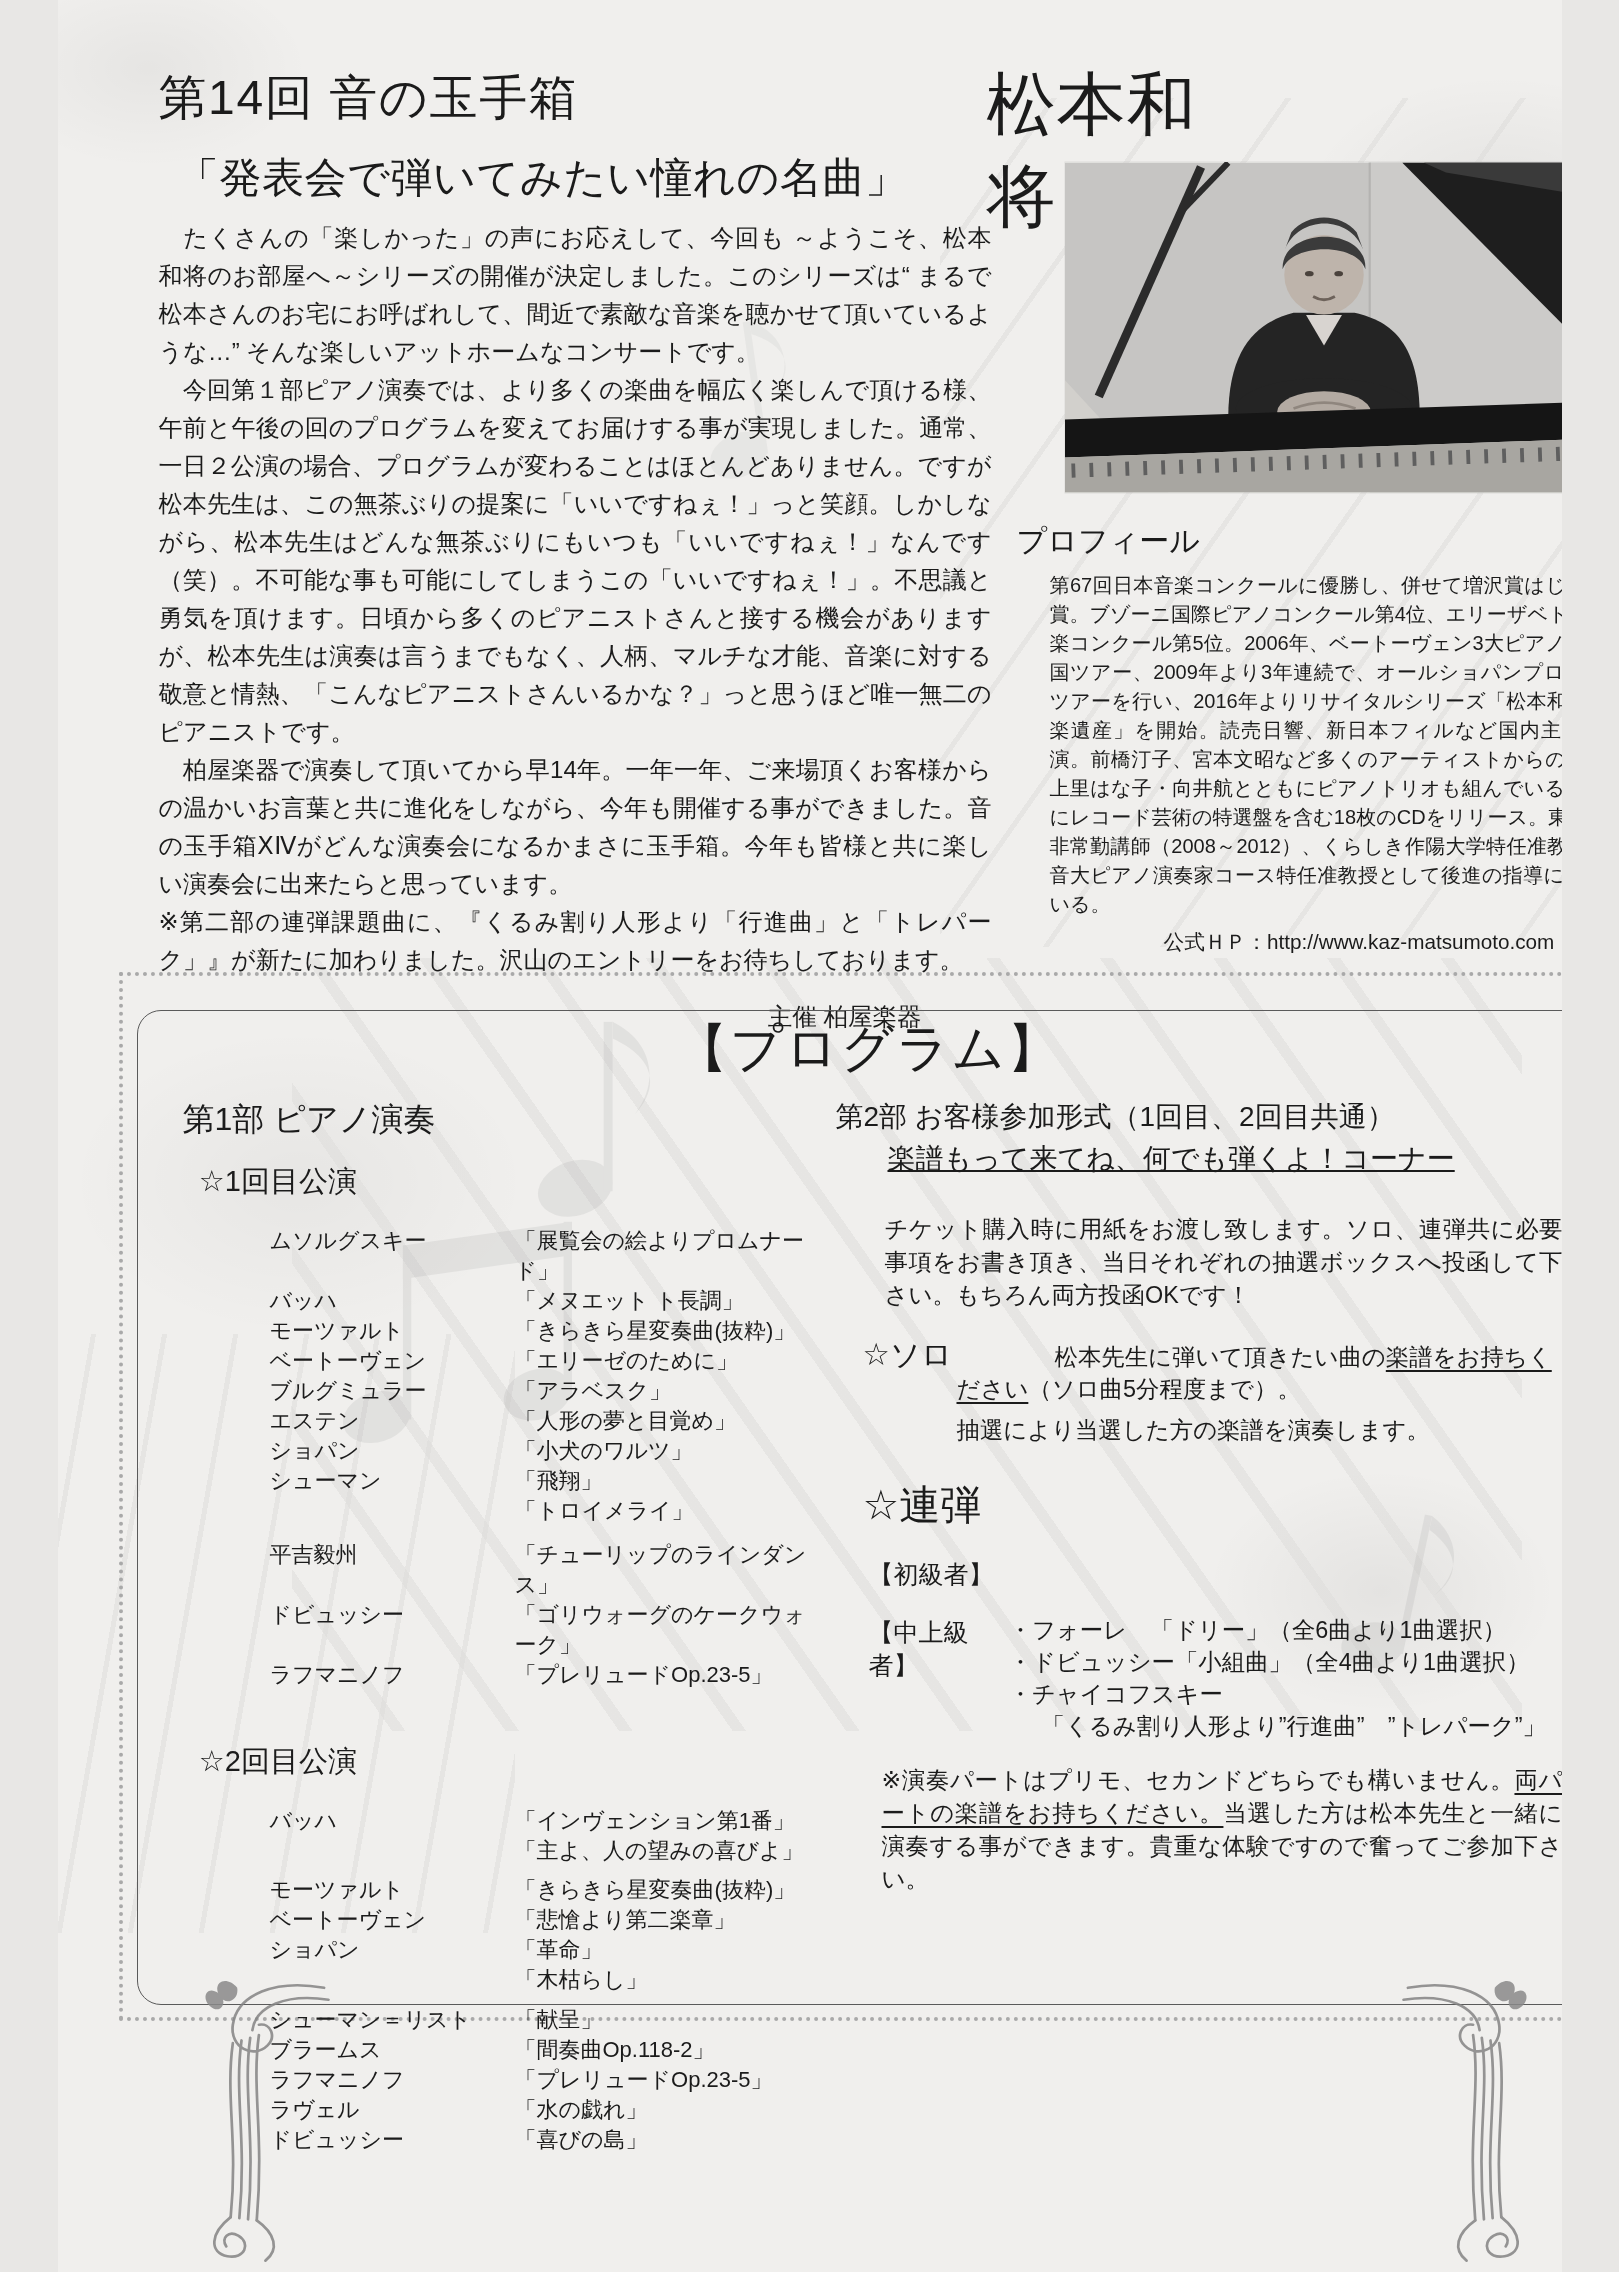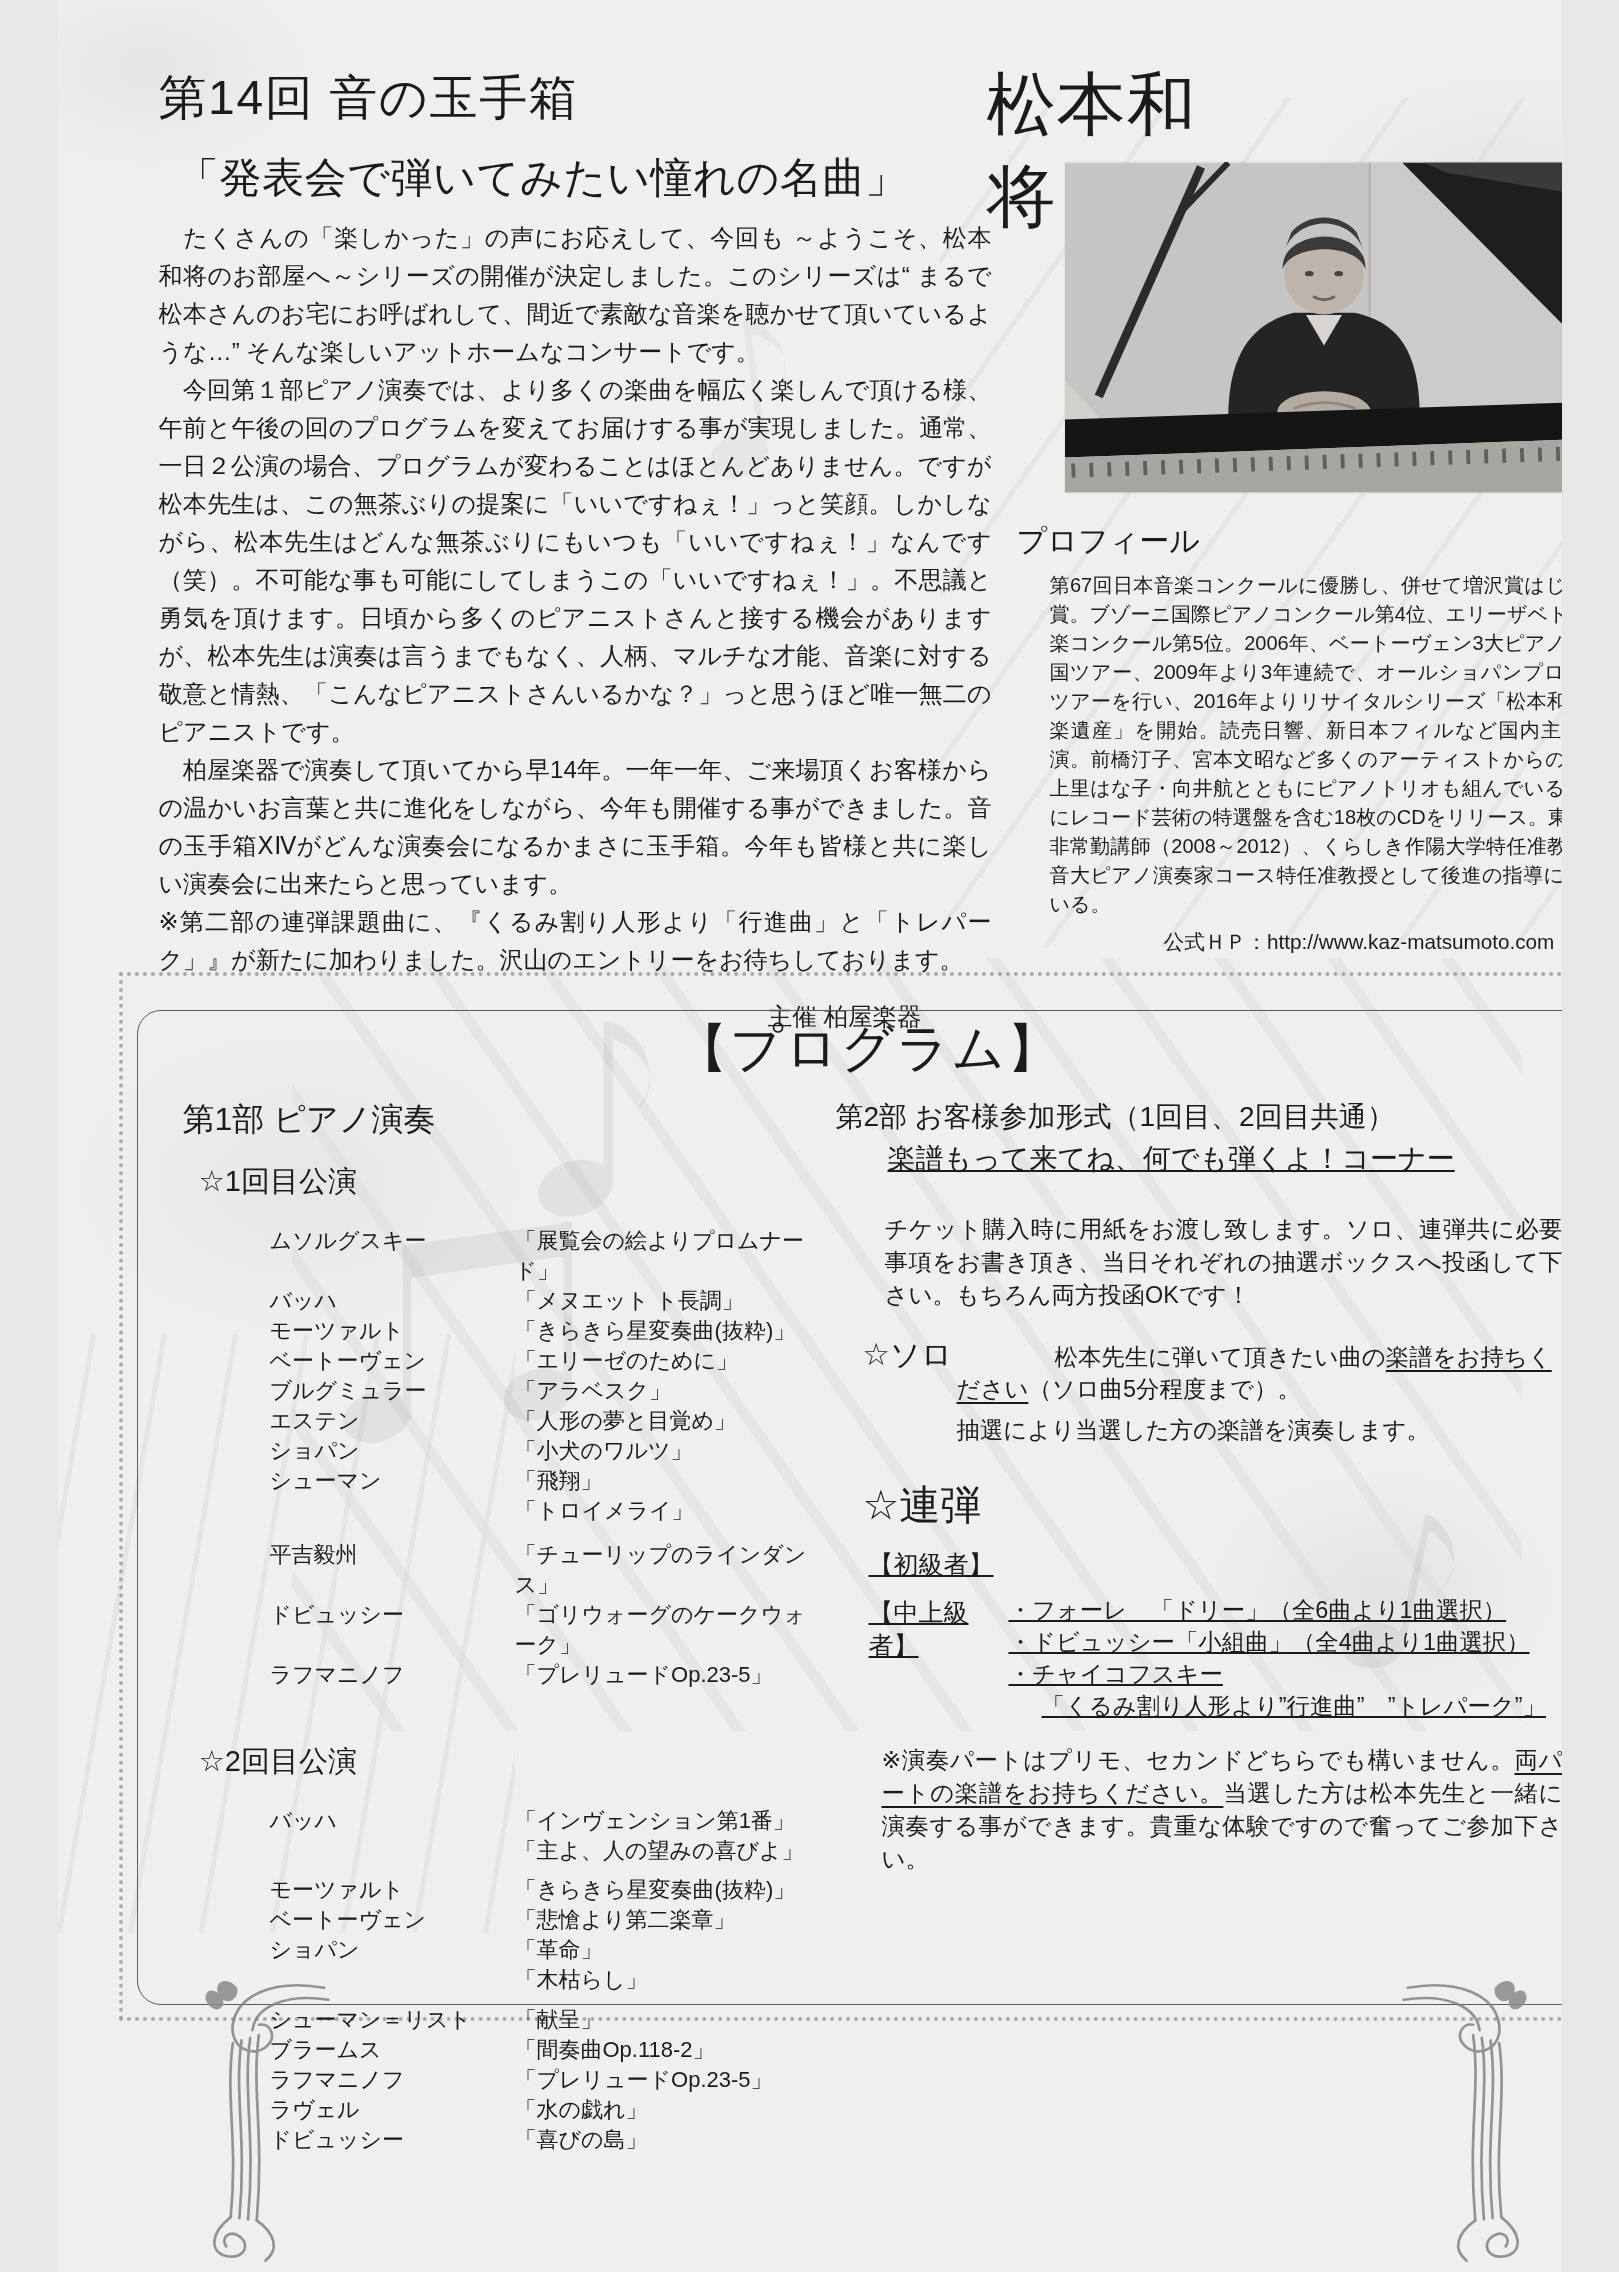--- a/index.html
+++ b/index.html
@@ -64,21 +64,21 @@
   .show2-block{margin-top:52px;}
 
   .part2-title1{font-size:28px;font-weight:500;}
   .part2-title2{font-size:28px;font-weight:500;margin-left:52px;margin-top:4.4px;text-decoration:underline;}
   .part2-intro{margin-top:35px;padding-left:49px;max-width:724px;font-size:23.4px;line-height:33px;text-align:justify;}
   .solo-block{position:relative;margin-top:29px;padding-left:121px;max-width:670px;font-size:23.4px;line-height:32px;}
   .solo-label{position:absolute;left:27px;top:-3.3px;font-size:30.5px;font-weight:500;}
   .solo-text{text-indent:98px;display:block;}
   .solo-text2{margin-top:8.7px;padding-left:121px;font-size:23.4px;}
   .duet-label{margin-top:32px;margin-left:27px;font-size:41px;font-weight:500;}
-  .duet-row{display:flex;margin-top:13px;text-decoration:underline;}
+  .duet-row{display:flex;margin-top:23px;}
   .duet-level{width:140px;flex:none;margin-left:33px;font-size:25px;padding-top:2.2px;}
   .duet-body{flex:1;font-size:23.4px;line-height:32px;max-width:555px;}
   .duet-items div:last-child{margin-left:33px;}
   .duet-note{margin-top:22px;padding-left:46px;max-width:708px;font-size:23.4px;line-height:33px;text-align:justify;}
   .u{ text-decoration:underline;text-underline-offset:4.9px;text-decoration-thickness:1.6px;}
 
   
   .orn{position:absolute;width:147px;height:288px;z-index:2;opacity:.85;}
   .orn.tl{left:76px;top:1002px;}
   .orn.tr{right:82px;top:1002px;transform:scaleX(-1);}

